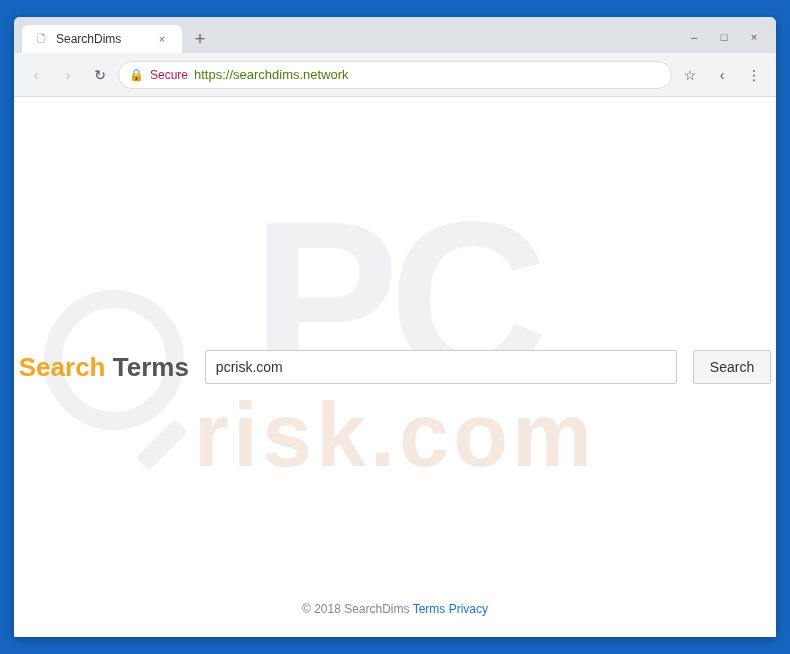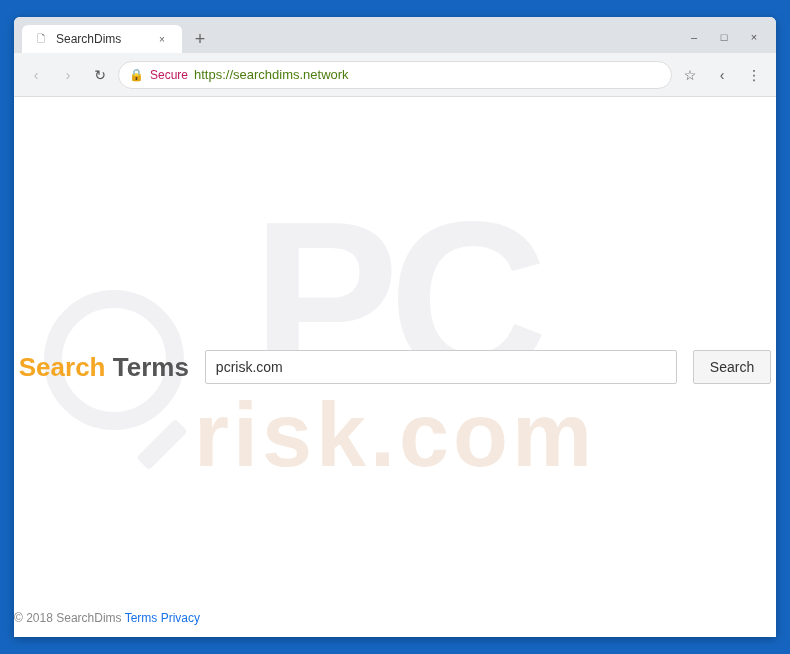--- a/index.html
+++ b/index.html
@@ -285,22 +285,23 @@
       border: 1px solid #ccc;
       border-radius: 2px;
       font-size: 14px;
       color: #333;
       cursor: pointer;
     }
 
     
     .page-footer {
       position: absolute;
-      bottom: 12px;
+      bottom: 21px;
       left: 0; right: 0;
+      text-align: center;
       font-size: 12px;
       color: #888;
       z-index: 1;
     }
 
     .footer-link {
       color: #1a73e8;
       text-decoration: none;
       cursor: pointer;
     }

